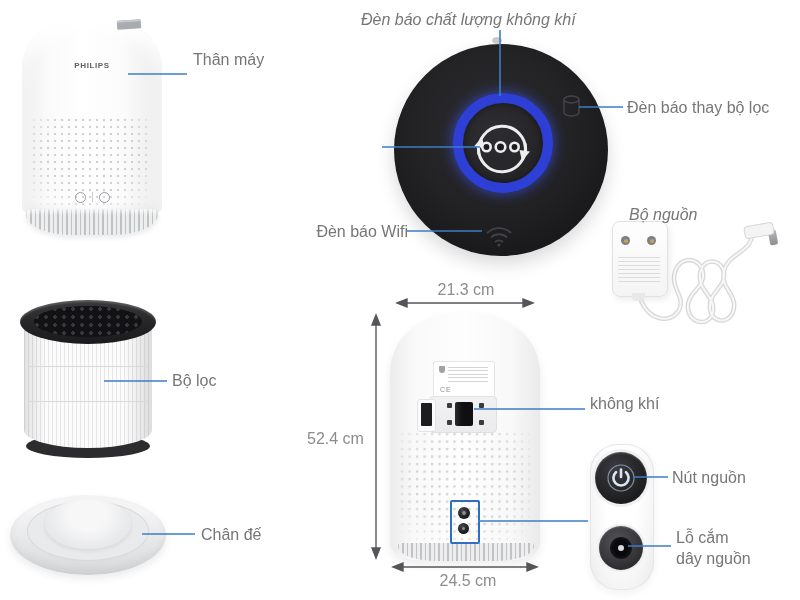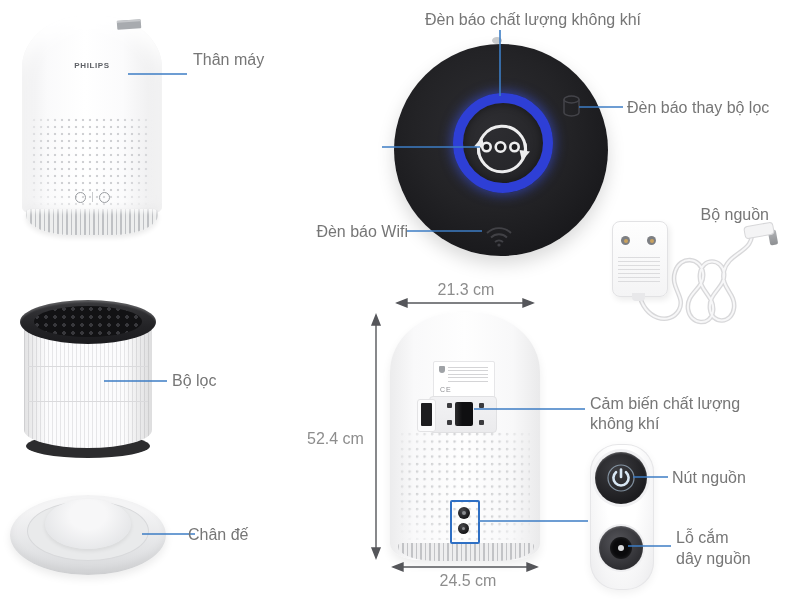--- a/index.html
+++ b/index.html
@@ -3,21 +3,21 @@
 <meta charset="utf-8">
 <style>
   html,body{margin:0;padding:0;background:#ffffff;}
   .canvas{
     position:relative;width:800px;height:600px;overflow:hidden;background:#ffffff;
     font-family:"Liberation Sans","DejaVu Sans",sans-serif;
   }
   .abs{position:absolute;}
   
   .lbl{position:absolute;font-size:16px;color:#767676;line-height:21px;white-space:nowrap;z-index:8;}
-  .lbl.center{text-align:right;}
+  .lbl.center{text-align:left;font-style:italic;}
   .lbl.right{text-align:right;}
   .dim{position:absolute;font-size:16px;color:#8d8d8d;line-height:19px;white-space:nowrap;z-index:8;}
   .dim.center{text-align:center;}
   
   .lines{position:absolute;left:0;top:0;width:800px;height:600px;z-index:7;pointer-events:none;}
   
   .front-body{left:22px;top:16px;width:140px;height:197px;
     background:linear-gradient(90deg,#ededee 0%,#fafafb 18%,#ffffff 45%,#fbfbfc 72%,#ebebec 100%);
     border-radius:62px 62px 8px 8px / 52px 52px 6px 6px;
     box-shadow:inset 0 14px 18px rgba(255,255,255,.9), inset 0 -6px 10px rgba(0,0,0,.03);z-index:2;}
@@ -290,28 +290,27 @@
 
   <div class="lbl" style="left:627px;top:97px;">Đèn báo thay bộ lọc</div>
 
 
   <div class="lbl right" style="left:268px;top:221px;width:140px;">Đèn báo Wifi</div>
 
   <div class="lbl center" style="left:629px;top:204px;width:140px;">Bộ nguồn</div>
 
   <div class="lbl" style="left:172px;top:370px;">Bộ lọc</div>
 
-  <div class="lbl" style="left:188px;top:524px;">Chân đế</div>
+  <div class="lbl" style="left:201px;top:524px;">Chân đế</div>
 
   <div class="dim center" style="left:396px;top:280px;width:140px;">21.3 cm</div>
   <div class="dim" style="left:307px;top:429px;">52.4 cm</div>
   <div class="dim center" style="left:394px;top:571px;width:148px;">24.5 cm</div>
 
   <div class="lbl" style="left:590px;top:394px;line-height:20px;">
-    <div>Cảm biến chất lượng</div>
     <div>không khí</div>
   </div>
 
   <div class="lbl" style="left:672px;top:467px;">Nút nguồn</div>
 
   <div class="lbl" style="left:676px;top:527px;">
     <div>Lỗ cắm</div>
     <div>dây nguồn</div>
   </div>
 

